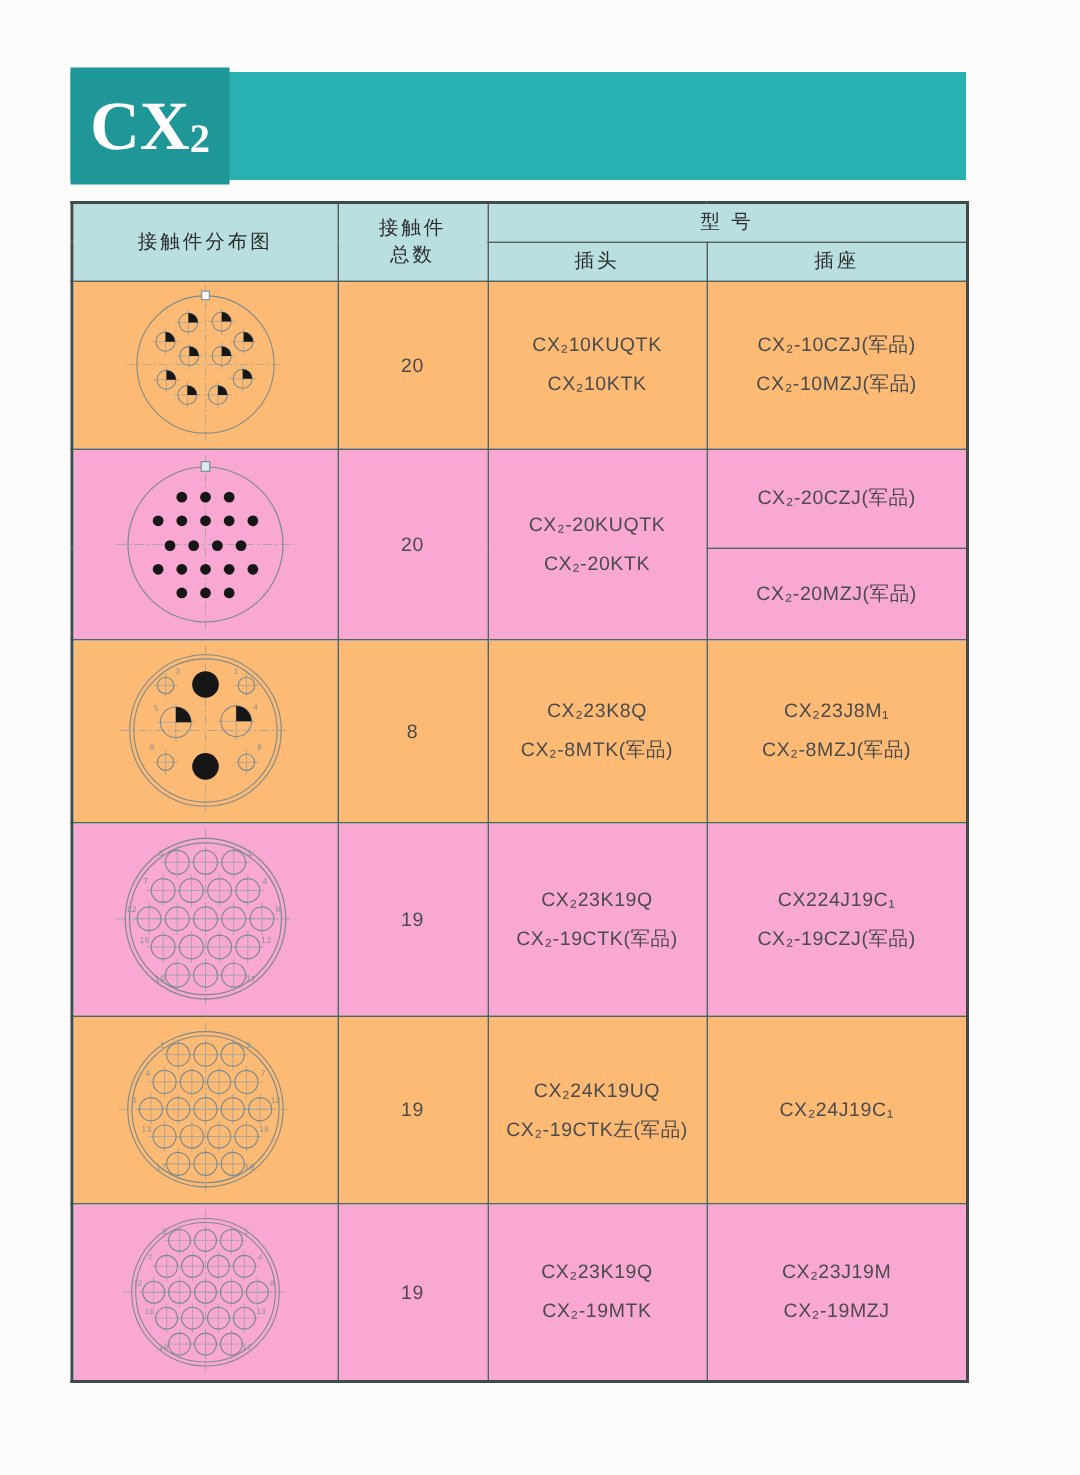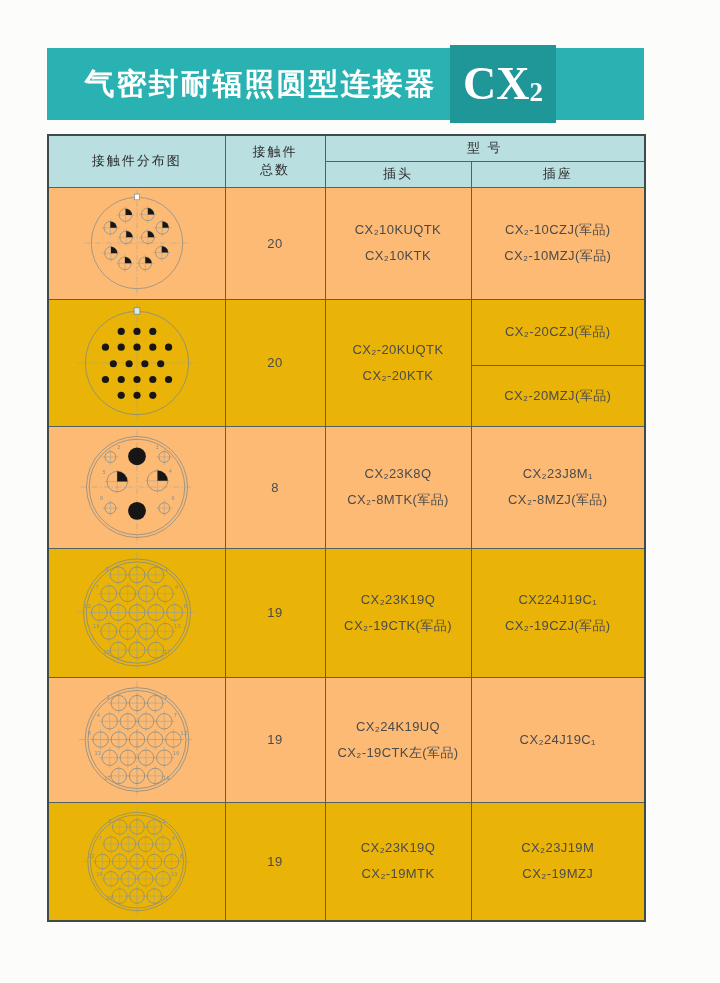--- a/index.html
+++ b/index.html
@@ -49,41 +49,40 @@
     background:#b9dfe1;
     font-weight:normal;color:#2d2d2d;
     font-size:13px;letter-spacing:2px;
   }
   tr.head1{height:26px;}
   tr.head2{height:26px;}
   .th-lines div{line-height:18px;letter-spacing:2px;}
 
   td{font-size:13px;color:#4b4b4b;letter-spacing:0.4px;}
   .model-lines div{line-height:26px;white-space:nowrap;}
-  tr.alt td{background:#eab308;}
+  tr.alt td{background:#f9a8d4;}
   tr.plain td{background:#fdba74;}
 
   tr.r1{height:112px;}
   tr.r2a{height:66px;}
   tr.r2b{height:61px;}
   tr.r3{height:122px;}
   tr.r4{height:129px;}
   tr.r5{height:125px;}
   tr.r6{height:119px;}
 
   .diag-cell{padding:0;}
   svg.diag{display:block;margin:0 auto;}
 </style>
 </head>
 <body>
 
 <div class="page">
 
   <div class="banner">
-    <div class="banner-title">气密封耐辐照圆型连接器</div>
     <div class="brand-box">
       <span class="brand"><span>CX</span><span class="sub">2</span></span>
     </div>
     <div class="banner-tail"></div>
   </div>
 
   <table class="spec">
     <colgroup>
       <col style="width:177px">
         <col style="width:100px">

